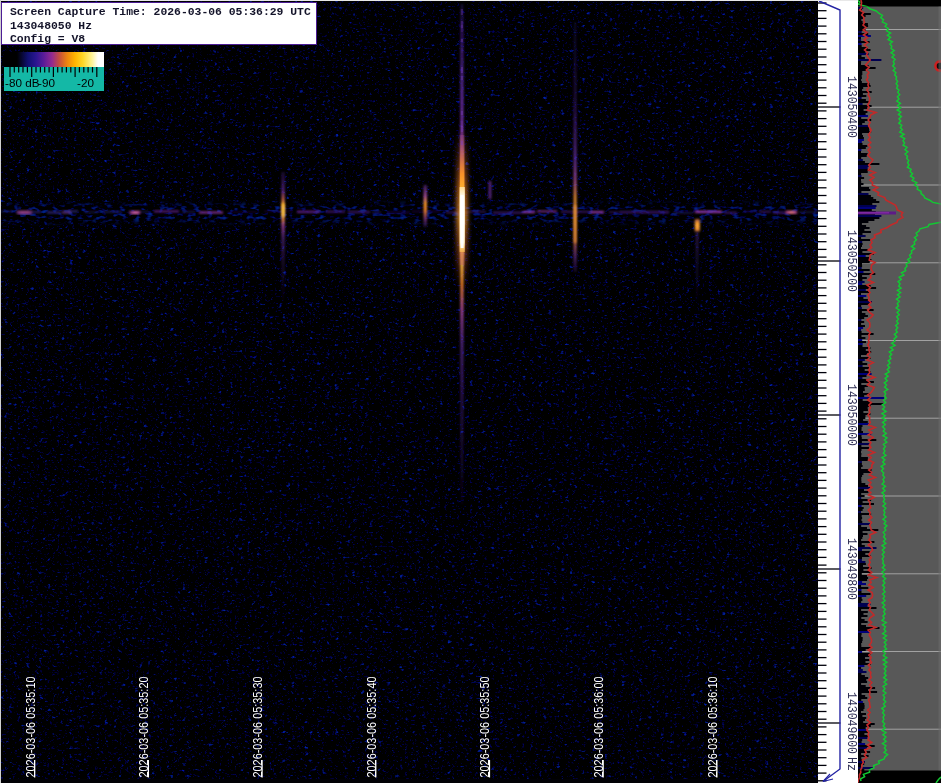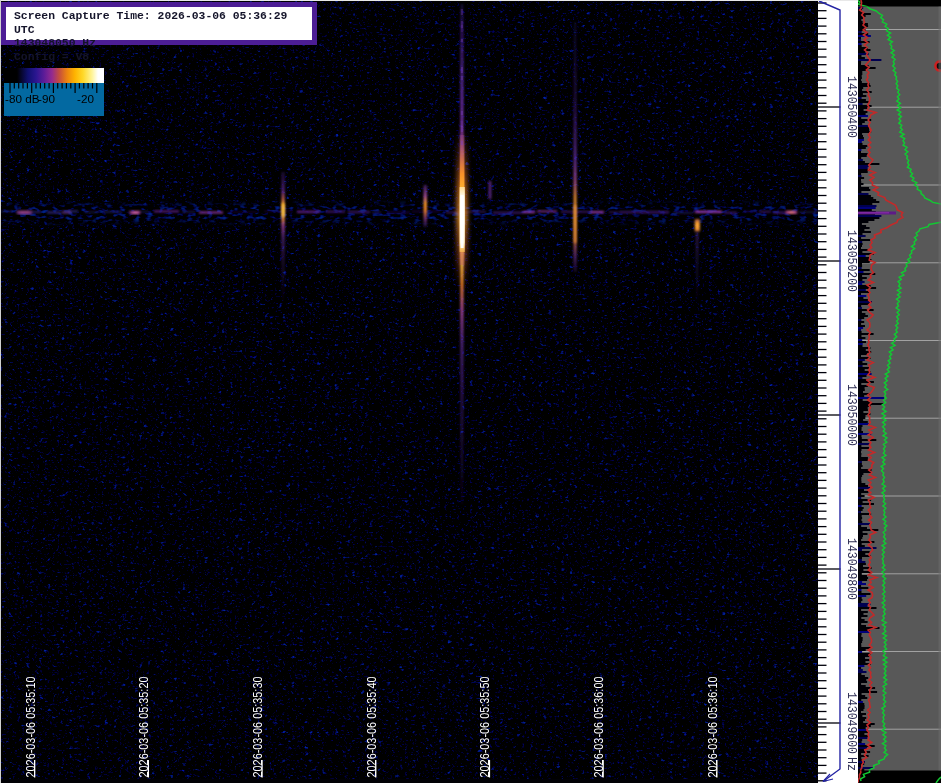--- a/index.html
+++ b/index.html
@@ -1,23 +1,23 @@
 <!DOCTYPE html>
 <html><head><meta charset="utf-8"><style>
 * { margin:0; padding:0; box-sizing:border-box; }
 html,body { width:941px; height:783px; background:#000; overflow:hidden;
   font-family:"Liberation Sans", sans-serif; }
 #stage { position:relative; width:941px; height:783px; background:#000; }
 #plot { position:absolute; left:0; top:0; width:818px; height:783px; background:#000003; }
 #topline { position:absolute; left:0; top:0; width:858px; height:1px; background:#e8e8e8; z-index:30;}
 #leftline { position:absolute; left:0; top:0; width:1px; height:783px; background:#d0d0d0; z-index:30;}
 #infobox { position:absolute; left:1px; top:2px; width:316px; height:43px; background:#fff;
-  border:5px solid #4c1d95; color:#14142a; font-family:"Liberation Mono", monospace;
+  border:1px solid #4c1d95; color:#14142a; font-family:"Liberation Mono", monospace;
   font-weight:bold; font-size:11.4px; line-height:13.7px; padding:3px 0 0 8px; z-index:20; }
-#cscale { position:absolute; left:4px; top:52px; width:100px; height:48px; background:#0369a1; z-index:20;margin-top:16px; }
+#cscale { position:absolute; left:4px; top:52px; width:100px; height:39px; background:#14b8a6; z-index:20; }
 #cgrad { position:absolute; left:0; top:0; width:100px; height:15px;
   background:linear-gradient(to right, #000 0%, #000 13%, #101070 24%, #2a1690 32%,
     #5c1c98 40%, #942a90 48%, #c44c40 55%, #ec8410 63%, #ffb400 71%, #ffd828 79%,
     #fff498 88%, #fff 94%); }
 #clabels { position:absolute; left:1px; top:24px; width:100px; height:15px; color:#000;
   font-size:11.7px; }
 #axis { position:absolute; left:818px; top:0; width:40px; height:783px; background:#fff; }
 #panel { position:absolute; left:858px; top:0; width:83px; height:783px; background:#585858; }
 </style></head>
 <body>

